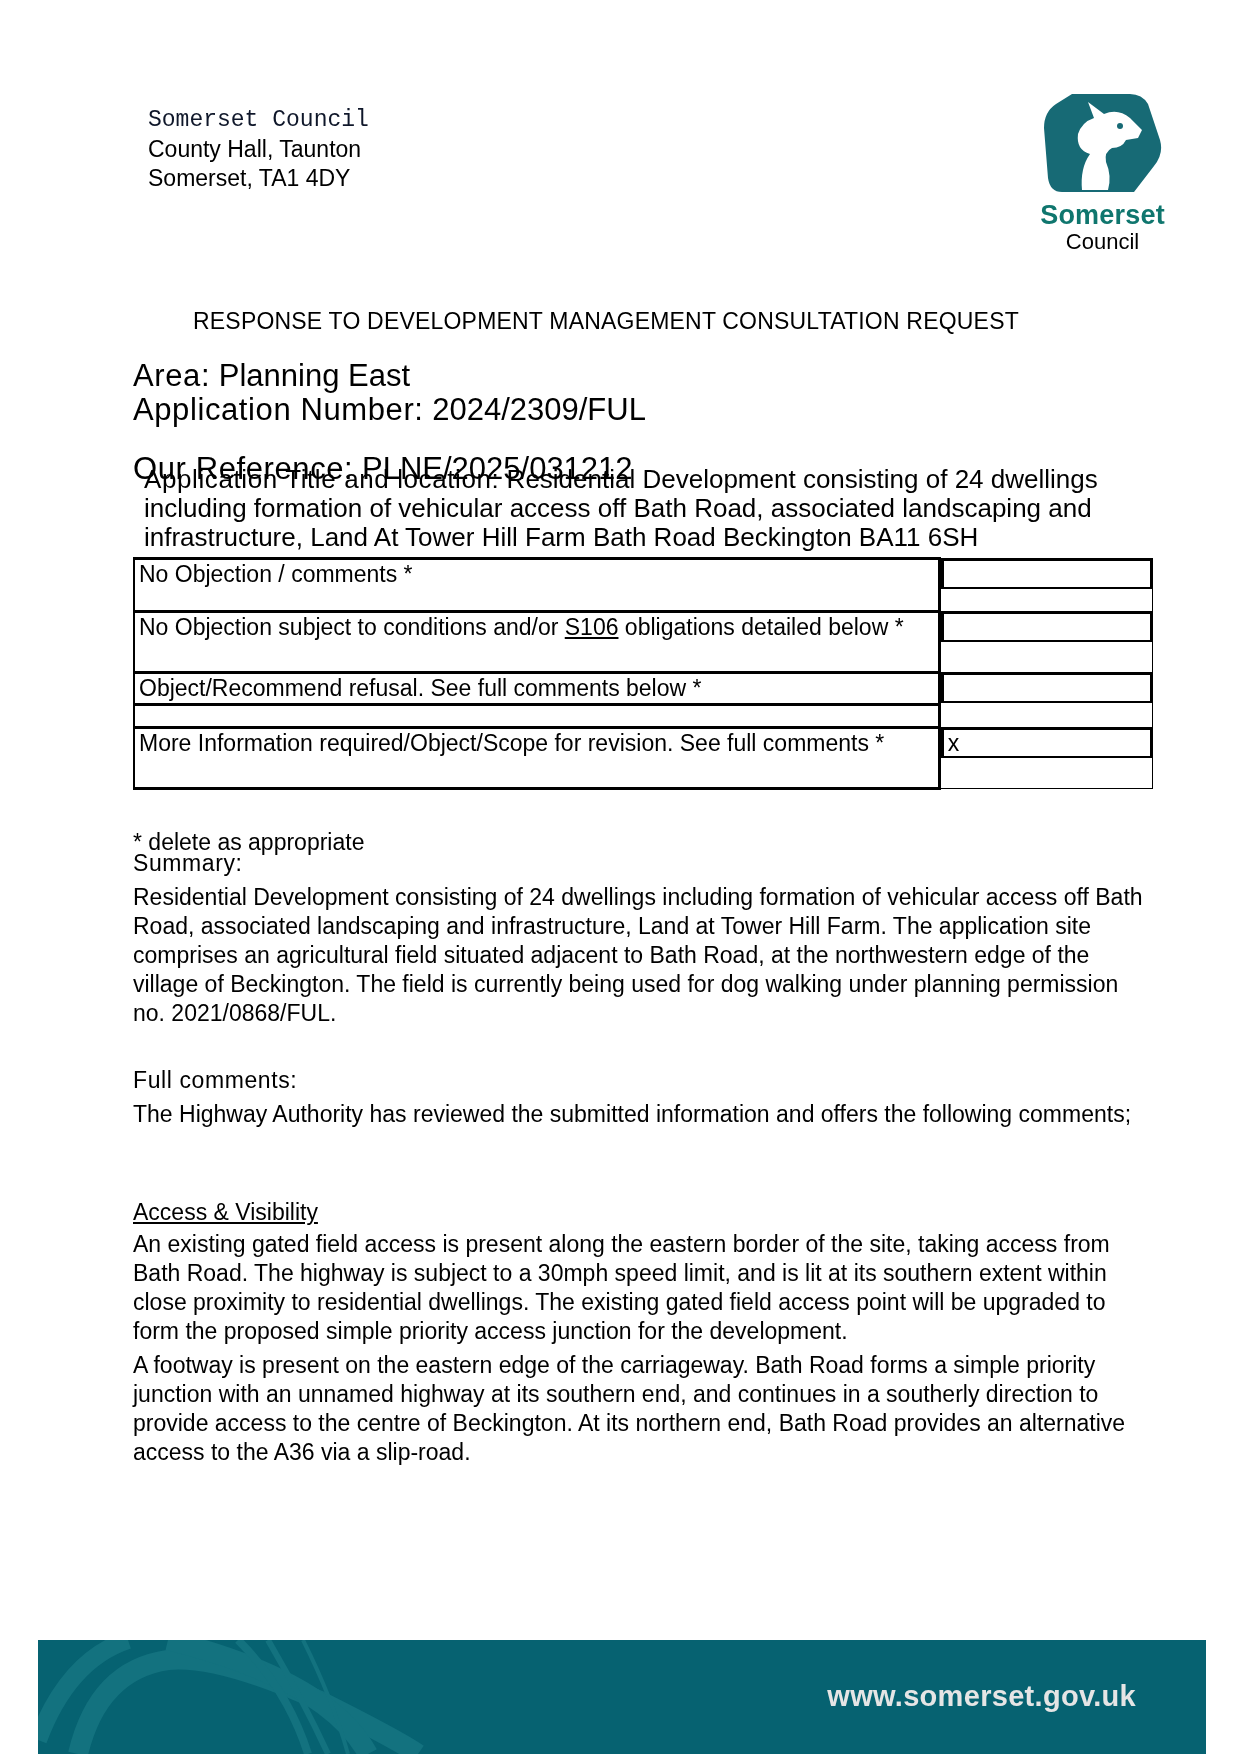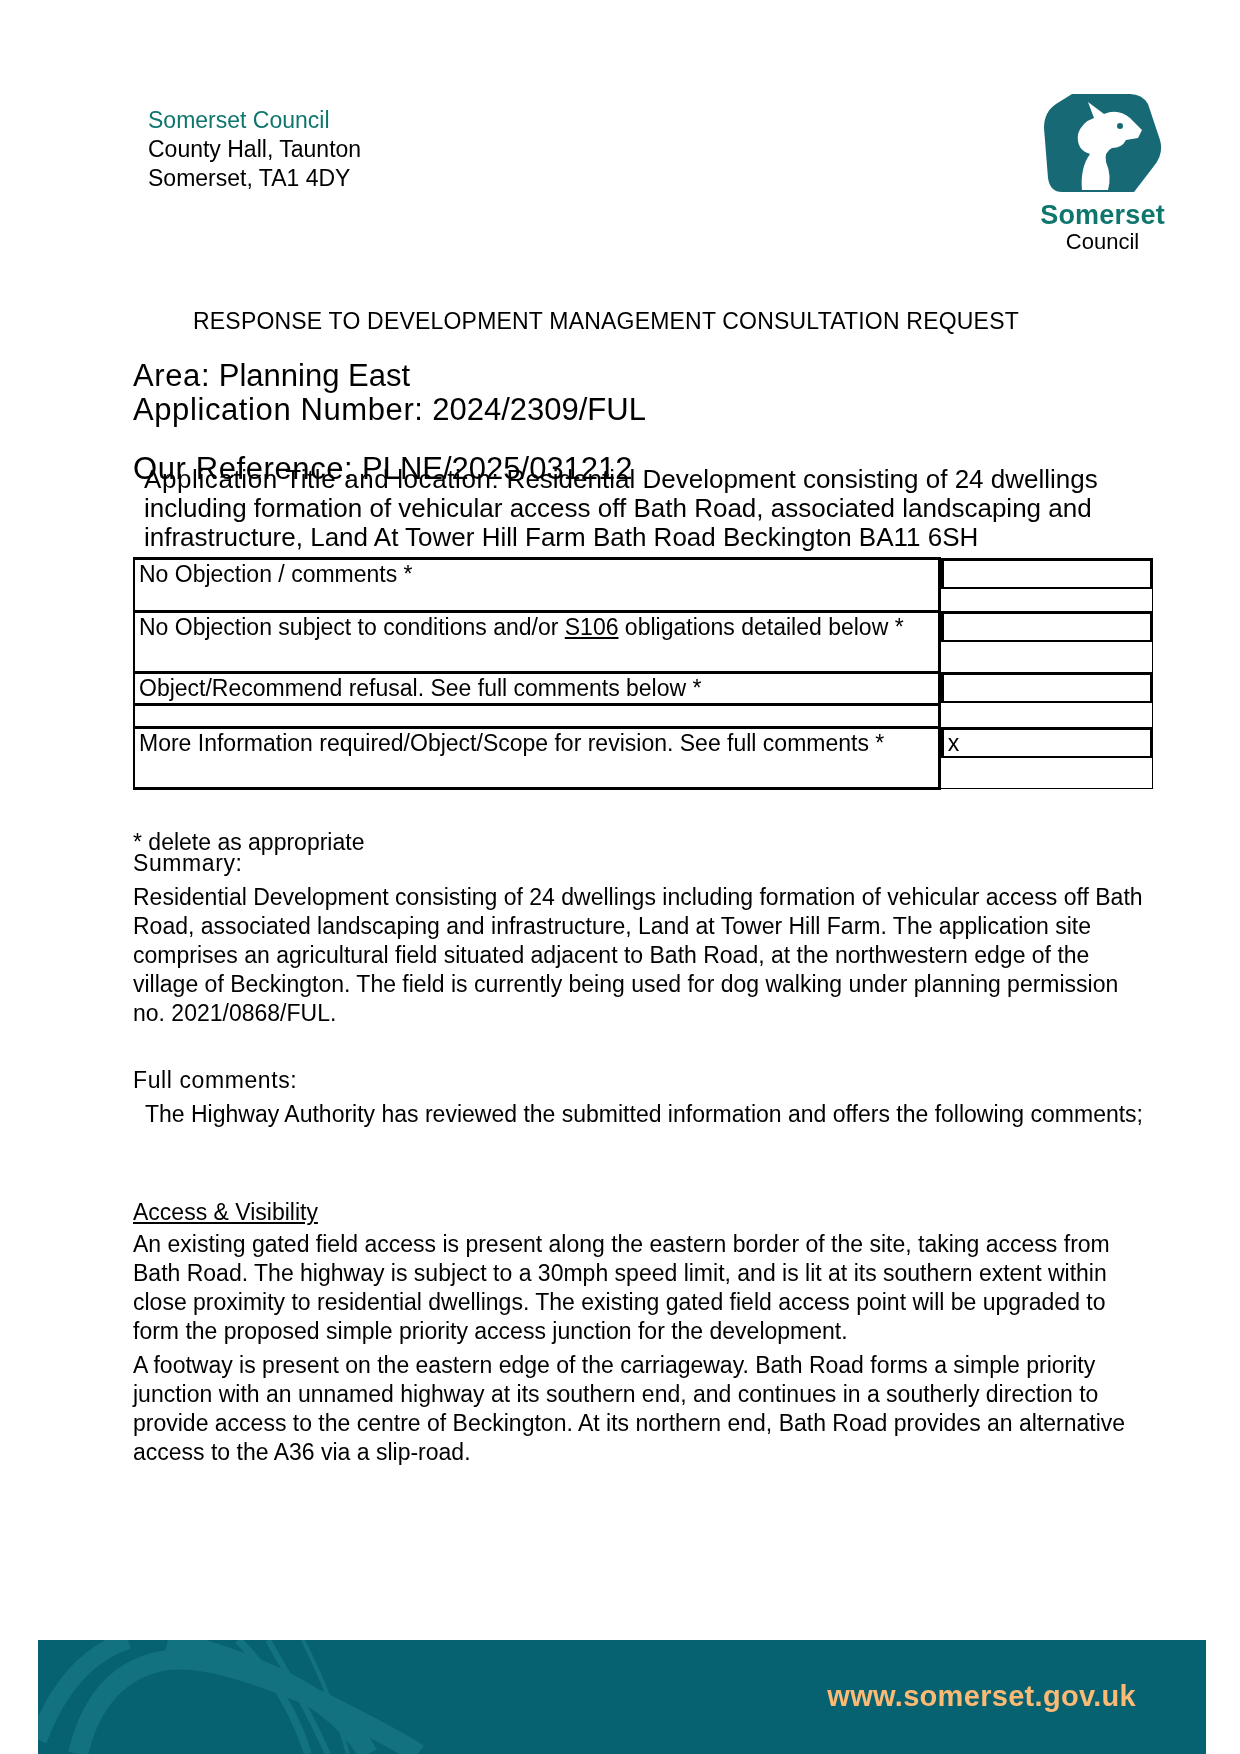--- a/index.html
+++ b/index.html
@@ -1,40 +1,40 @@
 <!DOCTYPE html>
 <html><head>
 <meta charset="utf-8">
 <style>
   html, body { margin:0; padding:0; background:#ffffff; }
   body { width:1240px; height:1754px; position:relative; overflow:hidden;
          font-family:"Liberation Sans", sans-serif; color:#000; }
   .addr { position:absolute; left:148px; top:106px; font-size:23px; line-height:29px; }
-  .addr .org { color:#0f766e; }
+  .addr .org { color:#0f172a;font-family:Liberation Mono, monospace; }
   .logo { position:absolute; left:1030px; top:88px; width:150px; }
   .logo svg { display:block; margin-left:12px; }
   .logo .lt1 { font-size:27px; font-weight:bold; color:#0f766e; text-align:center; margin-top:4px; width:145px; letter-spacing:0.2px; }
   .logo .lt2 { font-size:22px; color:#000000; text-align:center; width:145px; margin-top:-2px; }
   .title { position:absolute; left:193px; top:308px; font-size:23px; letter-spacing:0.2px; }
   .meta { position:absolute; left:133px; font-size:31px; }
   .meta .k { letter-spacing:0.6px; }
   .apptitle { position:absolute; left:144px; top:465px; width:960px; font-size:26px; line-height:29px; }
   table.opts { position:absolute; left:133px; top:557px; width:1020px; border-collapse:collapse; font-size:23px; }
   table.opts td { border:1px solid #000; padding:0 4px; vertical-align:top; }
   table.opts td.lab { width:790px; border-width:3px 3px 3px 2px; line-height:29px;margin-left:12px; }
   table.opts td.box { width:210px; padding:0; }
   .boxin { border:2px solid #000; height:26px; border-left-width:3px; padding-left:4px; line-height:26px; }
   .spacer td { height:20px; }
   .u { text-decoration:underline; }
   .foot-note { position:absolute; left:133px; top:804px; font-size:23px;margin-top:25px; }
   .h { position:absolute; left:133px; font-size:23px; letter-spacing:0.6px; }
   .p { position:absolute; left:133px; width:1010px; font-size:23px; line-height:29px; }
   .sub { text-decoration:underline; }
   .footer { position:absolute; left:38px; top:1640px; width:1168px; height:114px; background:#066271; overflow:hidden; }
-  .footer .url { position:absolute; right:70px; top:40px; color:#fdba74; font-weight:bold; font-size:29px; letter-spacing:0.3px; }
+  .footer .url { position:absolute; right:70px; top:40px; color:#e5e5e5; font-weight:bold; font-size:29px; letter-spacing:0.3px; }
 </style>
 </head>
 <body>
 
 <div class="addr">
   <div class="org">Somerset Council</div>
   <div>County Hall, Taunton</div>
   <div>Somerset, TA1 4DY</div>
 </div>
 
@@ -98,21 +98,21 @@
   </tr>
 </tbody>
   </table>
 
 <div class="foot-note">* delete as appropriate</div>
 
 <div class="h" style="top:850px;">Summary:</div>
 <div class="p" style="top:883px;">Residential Development consisting of 24 dwellings including formation of vehicular access off Bath Road, associated landscaping and infrastructure, Land at Tower Hill Farm. The application site comprises an agricultural field situated adjacent to Bath Road, at the northwestern edge of the village of Beckington. The field is currently being used for dog walking under planning permission no. 2021/0868/FUL.</div>
 
 <div class="h" style="top:1067px;">Full comments:</div>
-<div class="p" style="top:1100px;text-align:right;">The Highway Authority has reviewed the submitted information and offers the following comments;</div>
+<div class="p" style="top:1100px;">The Highway Authority has reviewed the submitted information and offers the following comments;</div>
 
 <div class="p sub" style="top:1198px; width:auto;">Access &amp; Visibility</div>
 <div class="p" style="top:1230px;">An existing gated field access is present along the eastern border of the site, taking access from Bath Road. The highway is subject to a 30mph speed limit, and is lit at its southern extent within close proximity to residential dwellings. The existing gated field access point will be upgraded to form the proposed simple priority access junction for the development.</div>
 <div class="p" style="top:1351px;">A footway is present on the eastern edge of the carriageway. Bath Road forms a simple priority junction with an unnamed highway at its southern end, and continues in a southerly direction to provide access to the centre of Beckington. At its northern end, Bath Road provides an alternative access to the A36 via a slip-road.</div>
 
 <div class="footer">
   <svg width="1168" height="114" viewBox="0 0 1168 114" style="position:absolute;left:0;top:0;">
     <path d="M0 100 Q30 20 90 0" stroke="#13727f" stroke-width="18" fill="none"></path>
     <path d="M40 114 Q60 30 130 20 Q180 15 280 60 Q360 100 380 114" stroke="#13727f" stroke-width="20" fill="none"></path>
     <path d="M130 0 Q290 40 330 114" stroke="#13727f" stroke-width="20" fill="none"></path>

